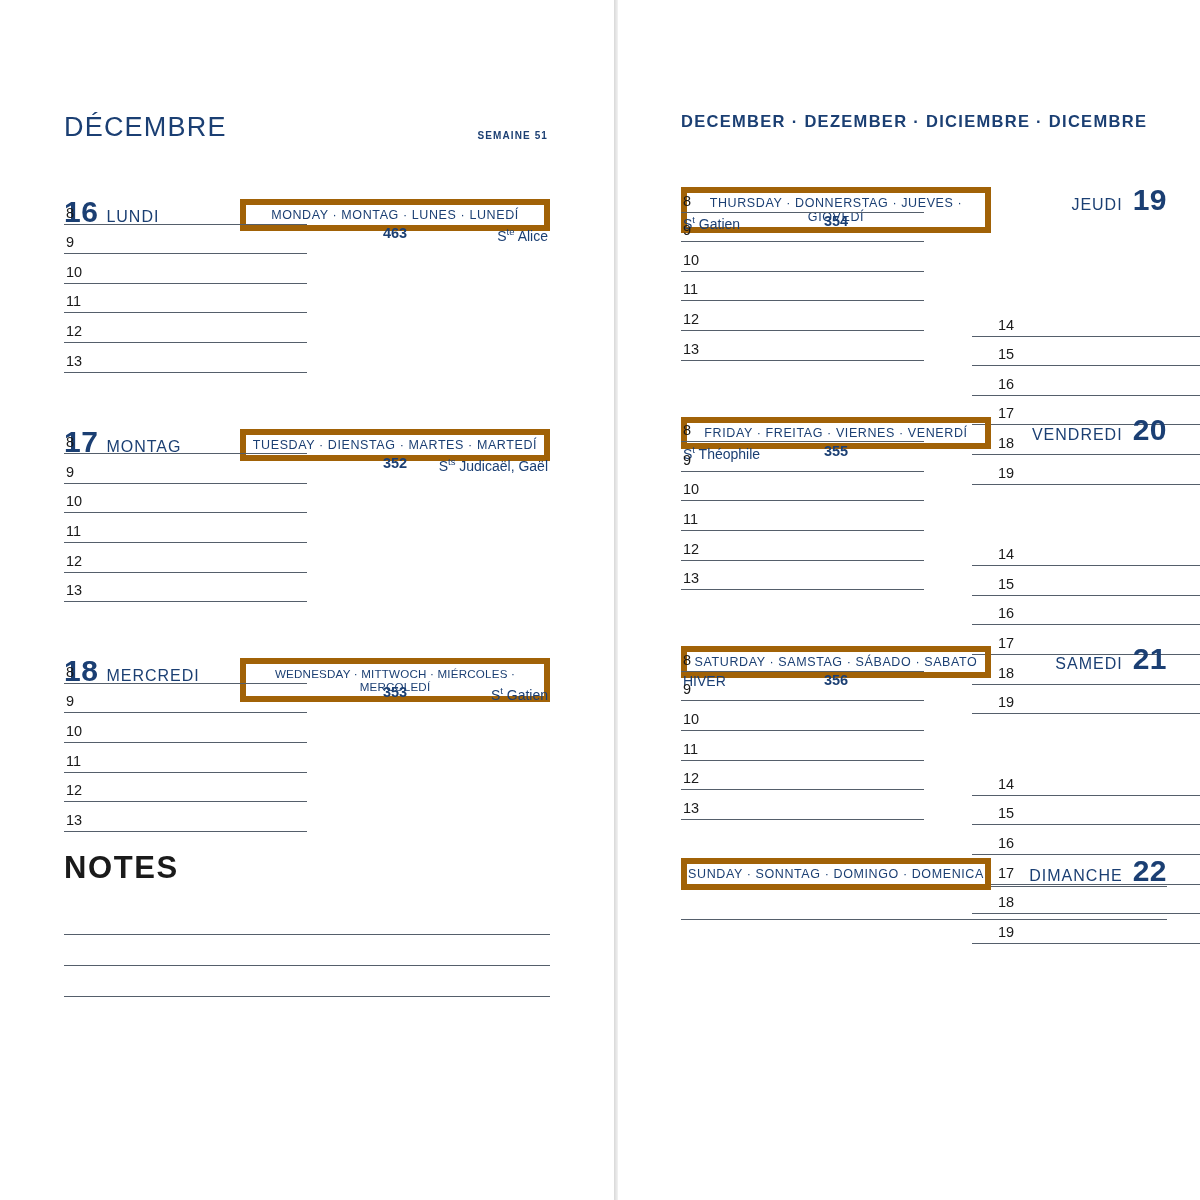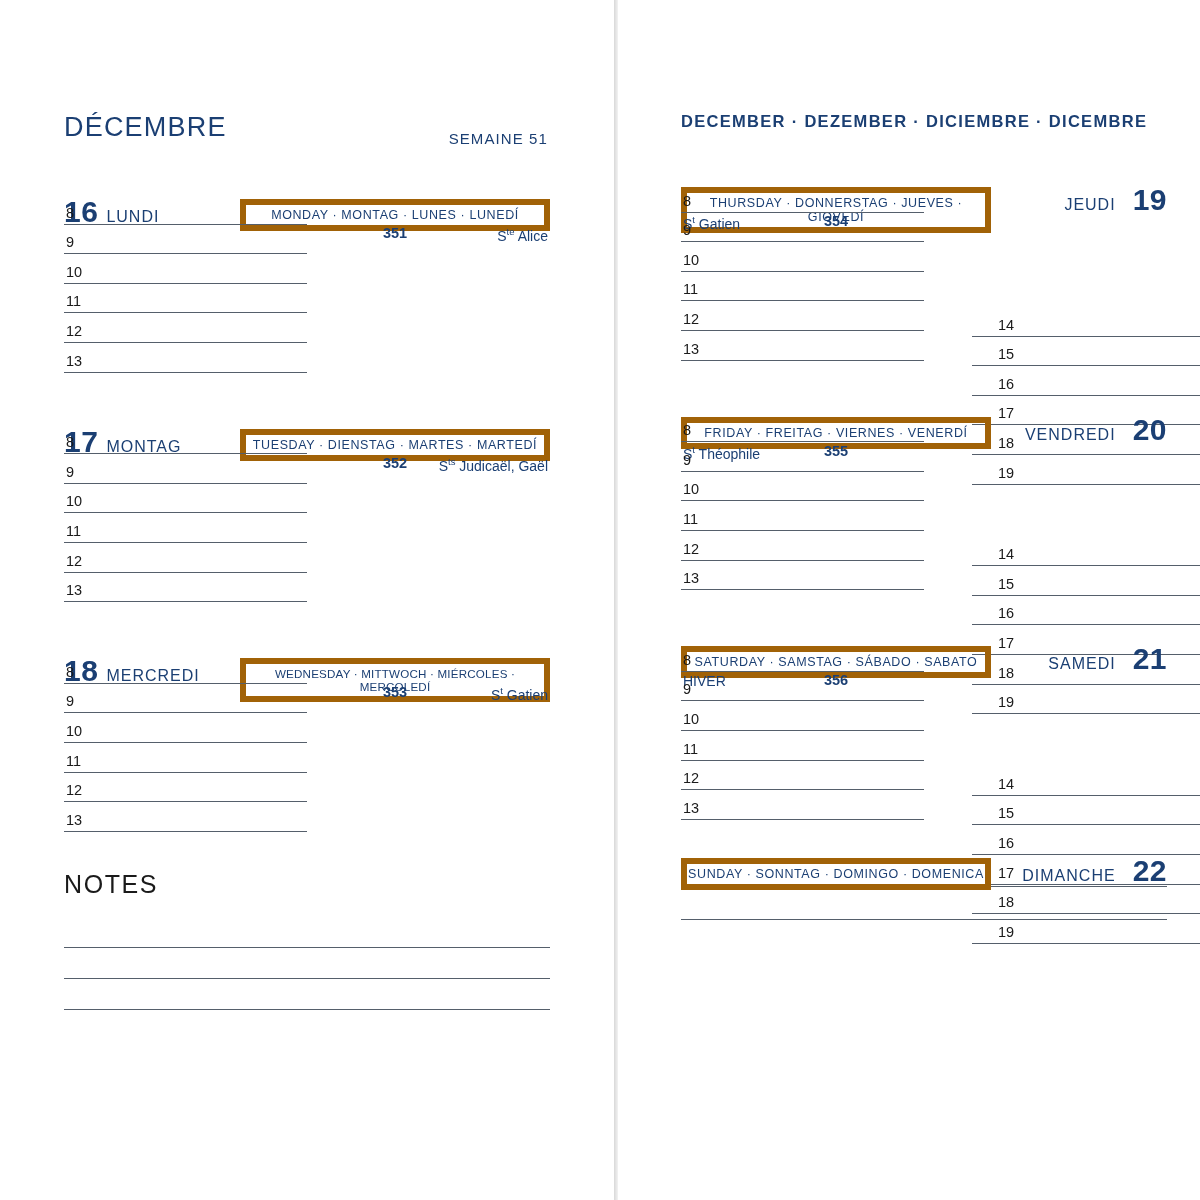--- a/index.html
+++ b/index.html
@@ -43,22 +43,22 @@
   .month-title {
     font-size: 27px;
     letter-spacing: 1.2px;
     font-weight: 400;
     color: #1b3f73;
     display: inline-block;
   }
   .week-label {
     position: absolute;
     right: 2px; top: 18px;
-    font-size: 15px;
-    font-weight: normal;
+    font-size: 10px;
+    font-weight: bold;
     letter-spacing: 1.1px;
     color: #1b3f73;
   }
 
   .day-block { position: relative; margin-top: 34px; }
   .day-block.first { margin-top: 44px; }
 
   .daynum {
     font-size: 30px;
     font-weight: bold;
@@ -136,24 +136,25 @@
     left: 2px; bottom: 3px;
     font-size: 14.5px;
     color: #1a1a1a;
   }
   .hour-line .cell.right span {
     left: 26px;
     text-align: right;
   }
 
   .notes-title {
-    font-size: 25px;
+    font-size: 31px;
     letter-spacing: 1.6px;
     color: #1a1a1a;
-    margin-top: 38px;
+    margin-top: 18px;
+    font-weight: bold;
   }
   .notes-lines { margin-top: 18px; }
   .notes-lines .nline {
     height: 30px;
     border-bottom: 1px solid #555f6b;
   }
 
   
   .right {
     position: absolute;
@@ -165,21 +166,21 @@
     font-weight: bold;
     letter-spacing: 1.3px;
     color: #1b3f73;
     text-align: left;
     white-space: nowrap;
   }
   .day-head-right {
     display: flex;
     align-items: baseline;
     position: absolute;
-    right: 0; top: 0; gap: 7px;
+    right: 0; top: 0;
   }
   .day-head-right .dayname { margin-left: 0; margin-right: 10px; }
   .langbox.lft { left: 0; right: auto; }
   .meta-row.lft { left: 0; right: auto; }
   .saint.lft { left: 2px; right: auto; }
   .moon {
     position: absolute;
     left: 280px; top: 1px;
     font-size: 15px;
     color: #1b3f73;
@@ -205,21 +206,21 @@
     <div class="week-label">SEMAINE 51</div>
 
     
     <div class="day-block first">
       <div class="day-head-left">
         <span class="daynum">16</span>
         <span class="dayname">LUNDI</span>
       </div>
       <div class="langbox">MONDAY  ·  MONTAG  ·  LUNES  ·  LUNEDÍ</div>
       <div class="meta-row">
-        <span class="doy">351</span>
+        <span class="doy">463</span>
         <span class="saint"><span>S</span><sup>te</sup><span> Alice</span></span>
       </div>
       <div class="hours">
         <div class="hour-line">
           <div class="cell">
               <span>8</span>
             </div>
           <div class="cell right">
               <span>14</span>
             </div>

